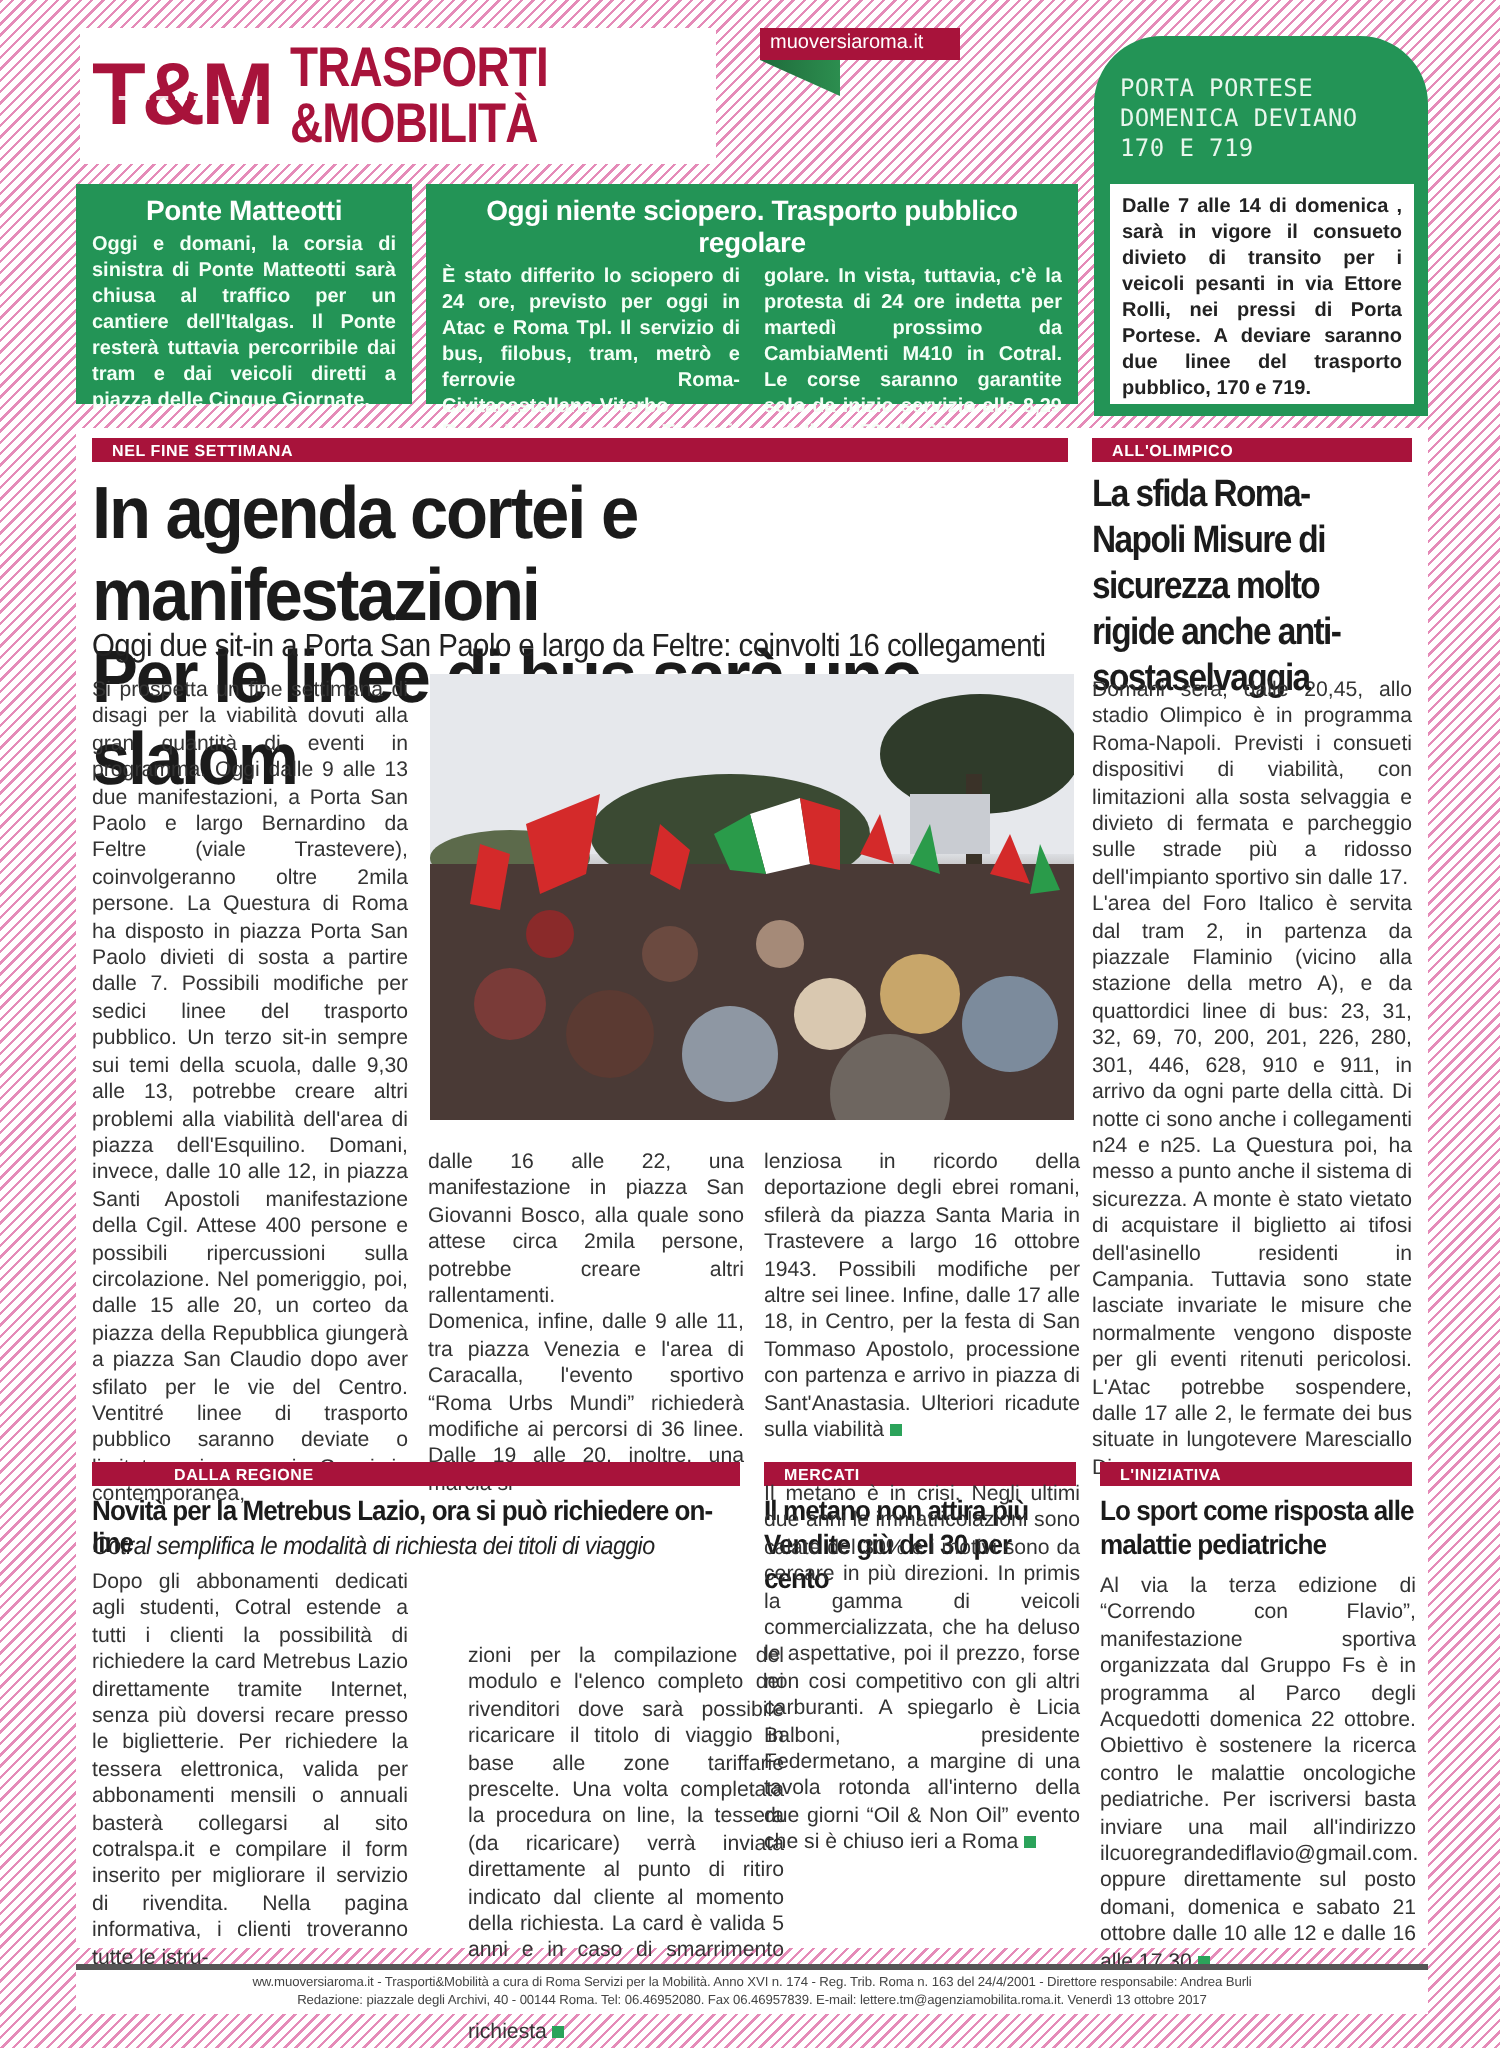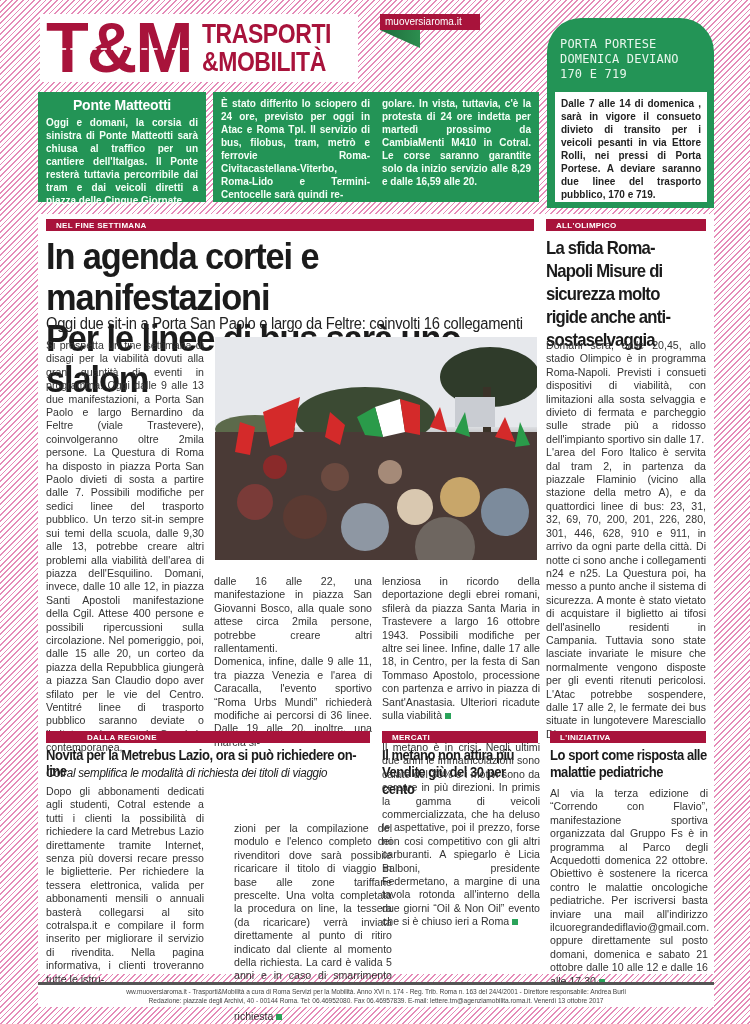--- a/index.html
+++ b/index.html
@@ -7,21 +7,21 @@
   body {
     font-family: "Liberation Sans", sans-serif;
     background-color: #fff;
     background-image: repeating-linear-gradient(135deg, #e58bb8 0px, #e58bb8 1.2px, #ffffff 1.2px, #ffffff 4px);
     position: relative;
   }
   .abs { position: absolute; }
 
   
   .logo-box { left: 40px; top: 14px; width: 318px; height: 68px; background: #fff; display: flex; align-items: center; padding-left: 6px; }
-  .logo-tm { font-family: "Liberation Sans", sans-serif; font-weight: 900; font-size: 70px; color: #a8133b; letter-spacing: -2px; line-height: 1; position: relative; }
+  .logo-tm { font-family: "Liberation Sans", sans-serif; font-weight: 900; font-size: 44px; color: #a8133b; letter-spacing: -2px; line-height: 1; position: relative; }
   .logo-tm .dash { position: absolute; left: 4px; right: 4px; top: 50%; border-top: 2px dashed rgba(255,255,255,0.85); }
   .logo-words { margin-left: 10px; display: flex; flex-direction: column; color: #a8133b; font-weight: 700; font-size: 28px; line-height: 28px; font-family: "Liberation Sans", sans-serif; letter-spacing: -0.5px; transform: scaleX(0.82); transform-origin: left center; }
   .site-tag { left: 380px; top: 14px; background: #a8133b; color: #fff; font-size: 10px; padding: 2px 6px 3px 5px; width: 100px; }
   .site-ribbon { left: 380px; top: 30px; width: 40px; height: 18px; background: linear-gradient(90deg, #1f6b3b, #2c8e4f); clip-path: polygon(0 0, 100% 0, 100% 100%, 40% 40%); }
 
   .pp-box { left: 547px; top: 18px; width: 167px; height: 190px; background: #239456; border-radius: 34px 34px 0 0; }
   .pp-title { left: 560px; top: 37px; width: 142px; text-align: left; color: #e8f6ec; font-family: "DejaVu Sans Mono", monospace; font-size: 12px; line-height: 15px; letter-spacing: 0.2px; }
   .pp-body { left: 555px; top: 92px; width: 152px; height: 110px; background: #fff; padding: 5px 6px; font-size: 10px; line-height: 13px; font-weight: 700; color: #222; font-family: "Liberation Sans", sans-serif; transform-origin: left top; }
   .pp-body span { display: block; text-align: justify; }
 
@@ -90,20 +90,21 @@
 </div>
 <div class="abs pp-body">
   <span>Dalle 7 alle 14 di domenica , sarà in vigore il consueto divieto di transito per i veicoli pesanti in via Ettore Rolli, nei pressi di Porta Portese. A deviare saranno due linee del trasporto pubblico, 170 e 719.</span>
 </div>
 
 <div class="abs green-box gb1">
   <div class="gb-title">Ponte Matteotti</div>
   <div class="gb-text">Oggi e domani, la corsia di sinistra di Ponte Matteotti sarà chiusa al traffico per un cantiere dell'Italgas. Il Ponte resterà tuttavia percorribile dai tram e dai veicoli diretti a piazza delle Cinque Giornate.</div>
 </div>
 <div class="abs green-box gb2">
+  <div class="gb-title">Oggi niente sciopero. Trasporto pubblico regolare</div>
   <div class="cols">
     <div class="gb-text">È stato differito lo sciopero di 24 ore, previsto per oggi in Atac e Roma Tpl. Il servizio di bus, filobus, tram, metrò e ferrovie Roma-Civitacastellana-Viterbo, Roma-Lido e Termini-Centocelle sarà quindi re-</div>
     <div class="gb-text">golare. In vista, tuttavia, c'è la protesta di 24 ore indetta per martedì prossimo da CambiaMenti M410 in Cotral. Le corse saranno garantite solo da inizio servizio alle 8,29 e dalle 16,59 alle 20.</div>
   </div>
 </div>
 
 <div class="abs page"></div>
 
 <div class="abs kicker k-main">NEL FINE SETTIMANA</div>
 <div class="abs kicker k-olimpico">ALL'OLIMPICO</div>

